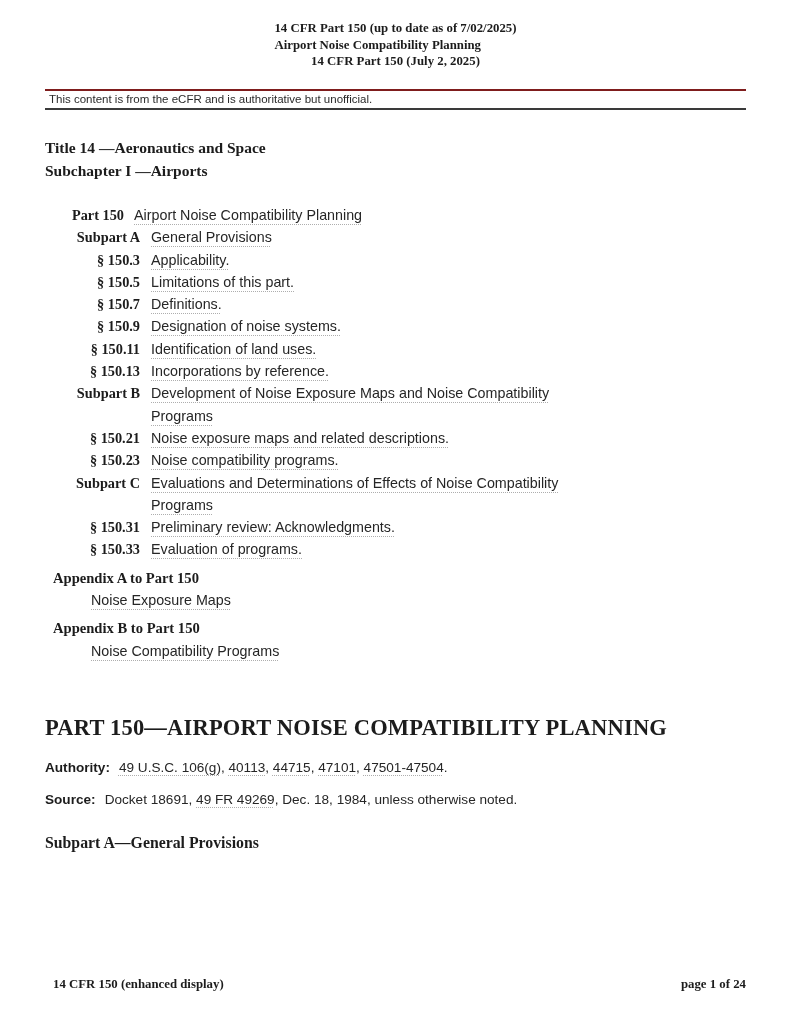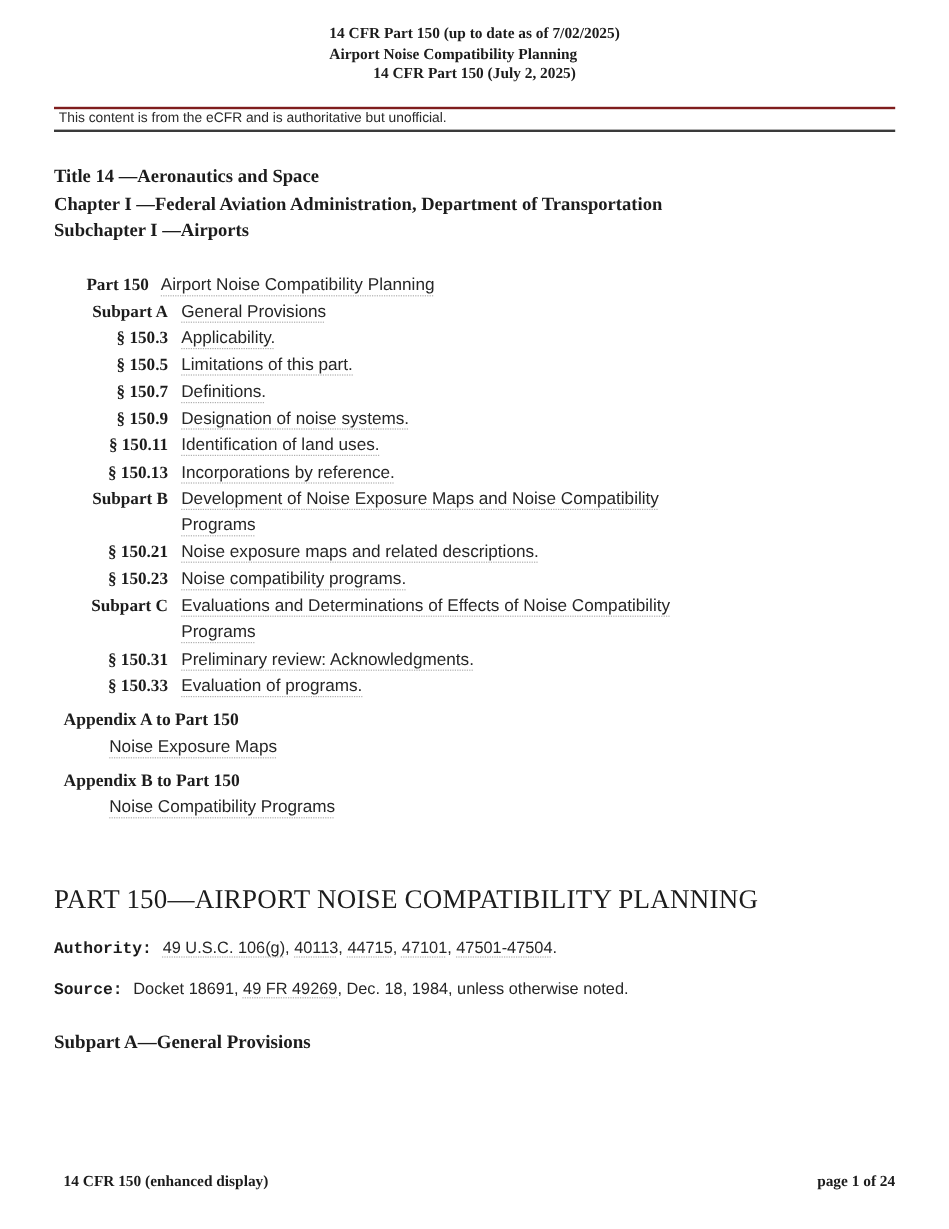--- a/index.html
+++ b/index.html
@@ -69,34 +69,34 @@
   .appendix-group { margin-top: 6px; }
   .appendix-label {
     font-weight: 700; font-size: 14.6px; line-height: 22.3px;
     margin-left: 8px;
   }
   .appendix-link-line { margin-left: 46px; line-height: 22.3px; }
 
   
   .part-heading {
     margin-top: 52px;
-    font-weight: 400;
+    font-weight: 700;
     font-size: 22.5px;
     letter-spacing: 0.2px;
     line-height: 28px;
   }
   .cite-line {
     margin-top: 17px;
     font-family: "Liberation Sans", sans-serif;
     font-size: 13.6px;
     line-height: 18px;
     color: #262626;
   }
   .cite-label {
-    font-family: Liberation Mono, monospace;
+    font-family: Liberation Sans, sans-serif;
     font-weight: 700;
     color: #1c1c1c;
     margin-right: 9px;
   }
   .dlink {
     text-decoration: underline;
     text-decoration-style: dotted;
     text-decoration-color: #aeaeae;
     text-decoration-thickness: 1px;
     text-underline-offset: 3px;
@@ -130,21 +130,20 @@
         <div class="hdr-line">14 CFR Part 150 (up to date as of 7/02/2025)</div>
         <div class="hdr-line">Airport Noise Compatibility Planning</div>
       </div>
       <div class="hdr-right">14 CFR Part 150 (July 2, 2025)</div>
     </div>
 
     <div class="banner">This content is from the eCFR and is authoritative but unofficial.</div>
 
     <div class="hierarchy">
       <div class="hier-line">Title 14 —Aeronautics and Space</div>
-      <div class="hier-line">Chapter I —Federal Aviation Administration, Department of Transportation</div>
       <div class="hier-line">Subchapter I —Airports</div>
     </div>
 
     <div class="toc">
 
       <div class="toc-row">
         <span class="toc-label lab-part">Part 150</span>
         <span class="toc-title">Airport Noise Compatibility Planning</span>
       </div>
 

